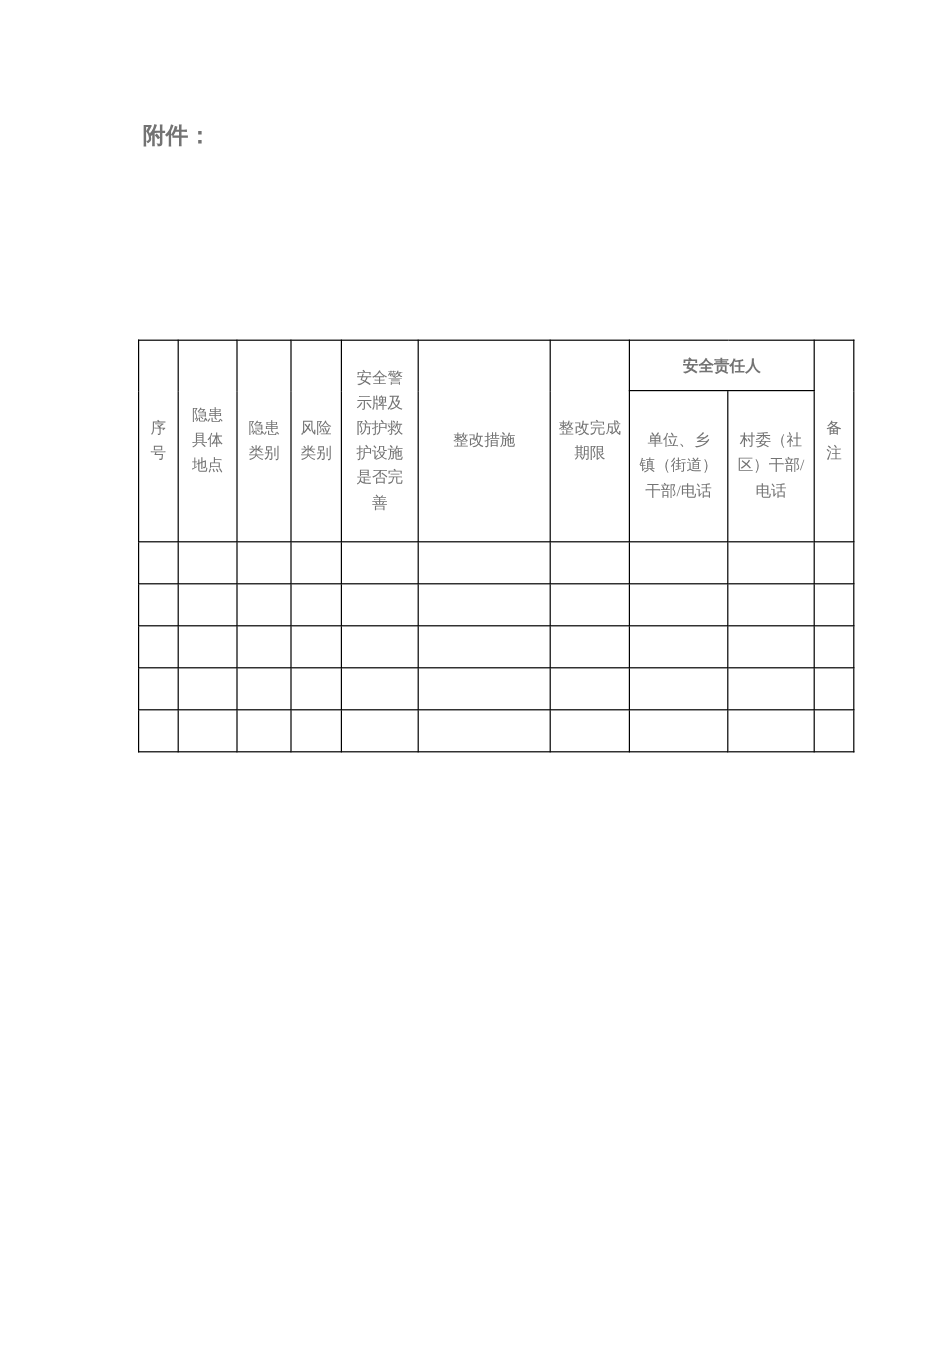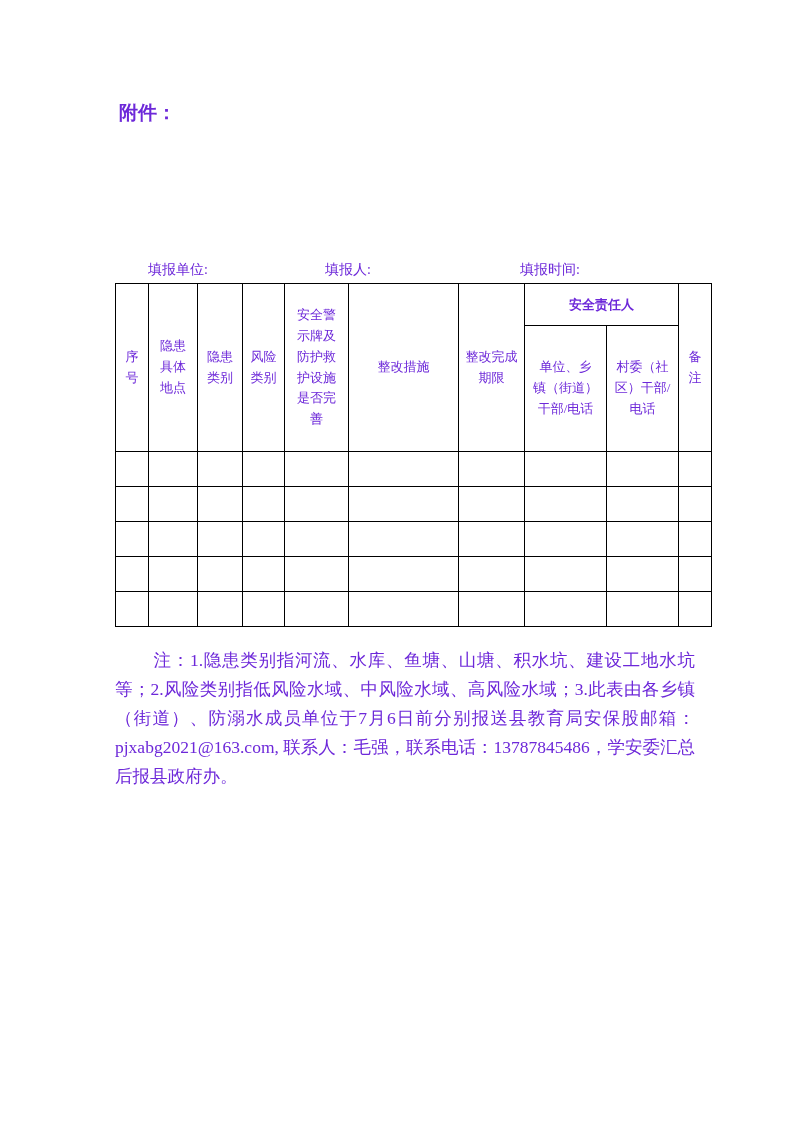--- a/index.html
+++ b/index.html
@@ -3,21 +3,21 @@
 <meta charset="utf-8">
 <style>
   * { box-sizing: border-box; }
   html, body { margin: 0; padding: 0; background: #ffffff; }
   .page {
     position: relative;
     width: 793px;
     height: 844px;
     background: #ffffff;
     font-family: "Liberation Serif", serif;
-    color: #6d28d9;
+    color: #737373;
     overflow: hidden;
   }
   .attachment {
     position: absolute;
     left: 119px;
     top: 100px;
     font-size: 19px;
     font-weight: bold;
   }
   .title {
@@ -87,25 +87,20 @@
   }
 </style>
 </head>
 <body>
 
 <div class="page">
 
   <div class="attachment">附件：</div>
 
 
-  <div class="form-labels">
-    <span class="fl fl-unit">填报单位:</span>
-    <span class="fl fl-filler">填报人:</span>
-    <span class="fl fl-time">填报时间:</span>
-  </div>
 
   <table class="grid">
     <colgroup>
       <col style="width:33px">
       <col style="width:49px">
       <col style="width:45px">
       <col style="width:42px">
       <col style="width:64px">
       <col style="width:110px">
       <col style="width:66px">
@@ -203,17 +198,16 @@
           <td></td>
           <td></td>
           <td></td>
           <td></td>
           <td></td>
           <td></td>
         </tr>
       </tbody>
   </table>
 
-  <p class="notes">注：1.隐患类别指河流、水库、鱼塘、山塘、积水坑、建设工地水坑等；2.风险类别指低风险水域、中风险水域、高风险水域；3.此表由各乡镇（街道）、防溺水成员单位于7月6日前分别报送县教育局安保股邮箱：pjxabg2021@163.com, 联系人：毛强，联系电话：13787845486，学安委汇总后报县政府办。</p>
 
   <div class="page-number">7</div>
 
 </div>
 
 </body></html>

